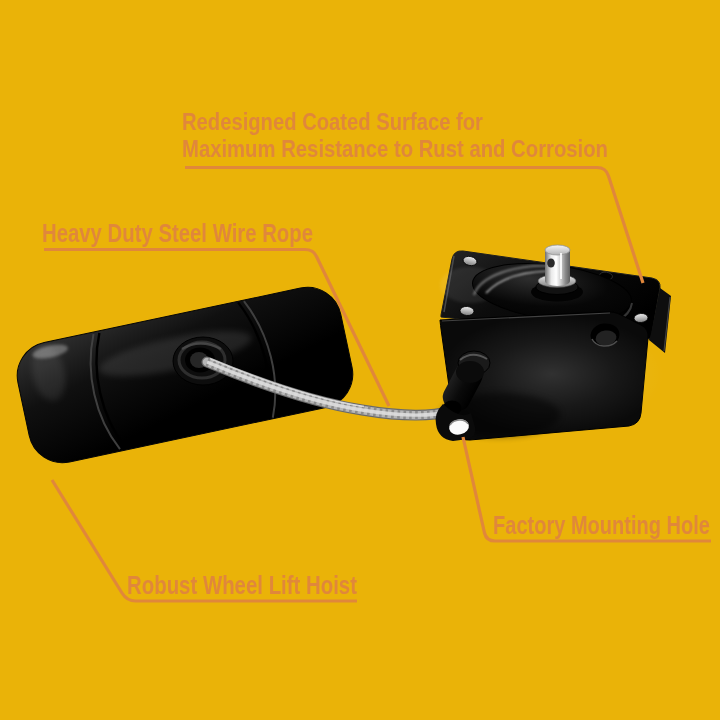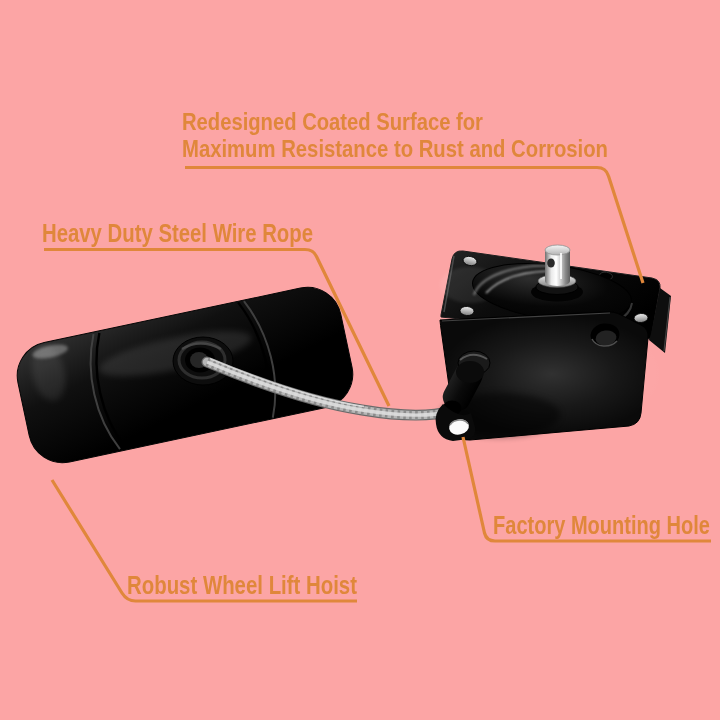--- a/index.html
+++ b/index.html
@@ -1,19 +1,19 @@
 <!DOCTYPE html>
 <html><head>
 <meta charset="utf-8">
 <style>
   html, body { margin: 0; padding: 0; background: #ffffff; }
   .stage {
     position: relative;
     width: 720px; height: 720px;
-    background: #fca5a5;
+    background: #eab308;
     overflow: hidden;
     font-family: "Liberation Sans", sans-serif;
   }
   svg { display: block; }
   .lbl {
     font-family: "Liberation Sans", sans-serif;
     font-weight: 700;
   }
   .leader {
     fill: none;

